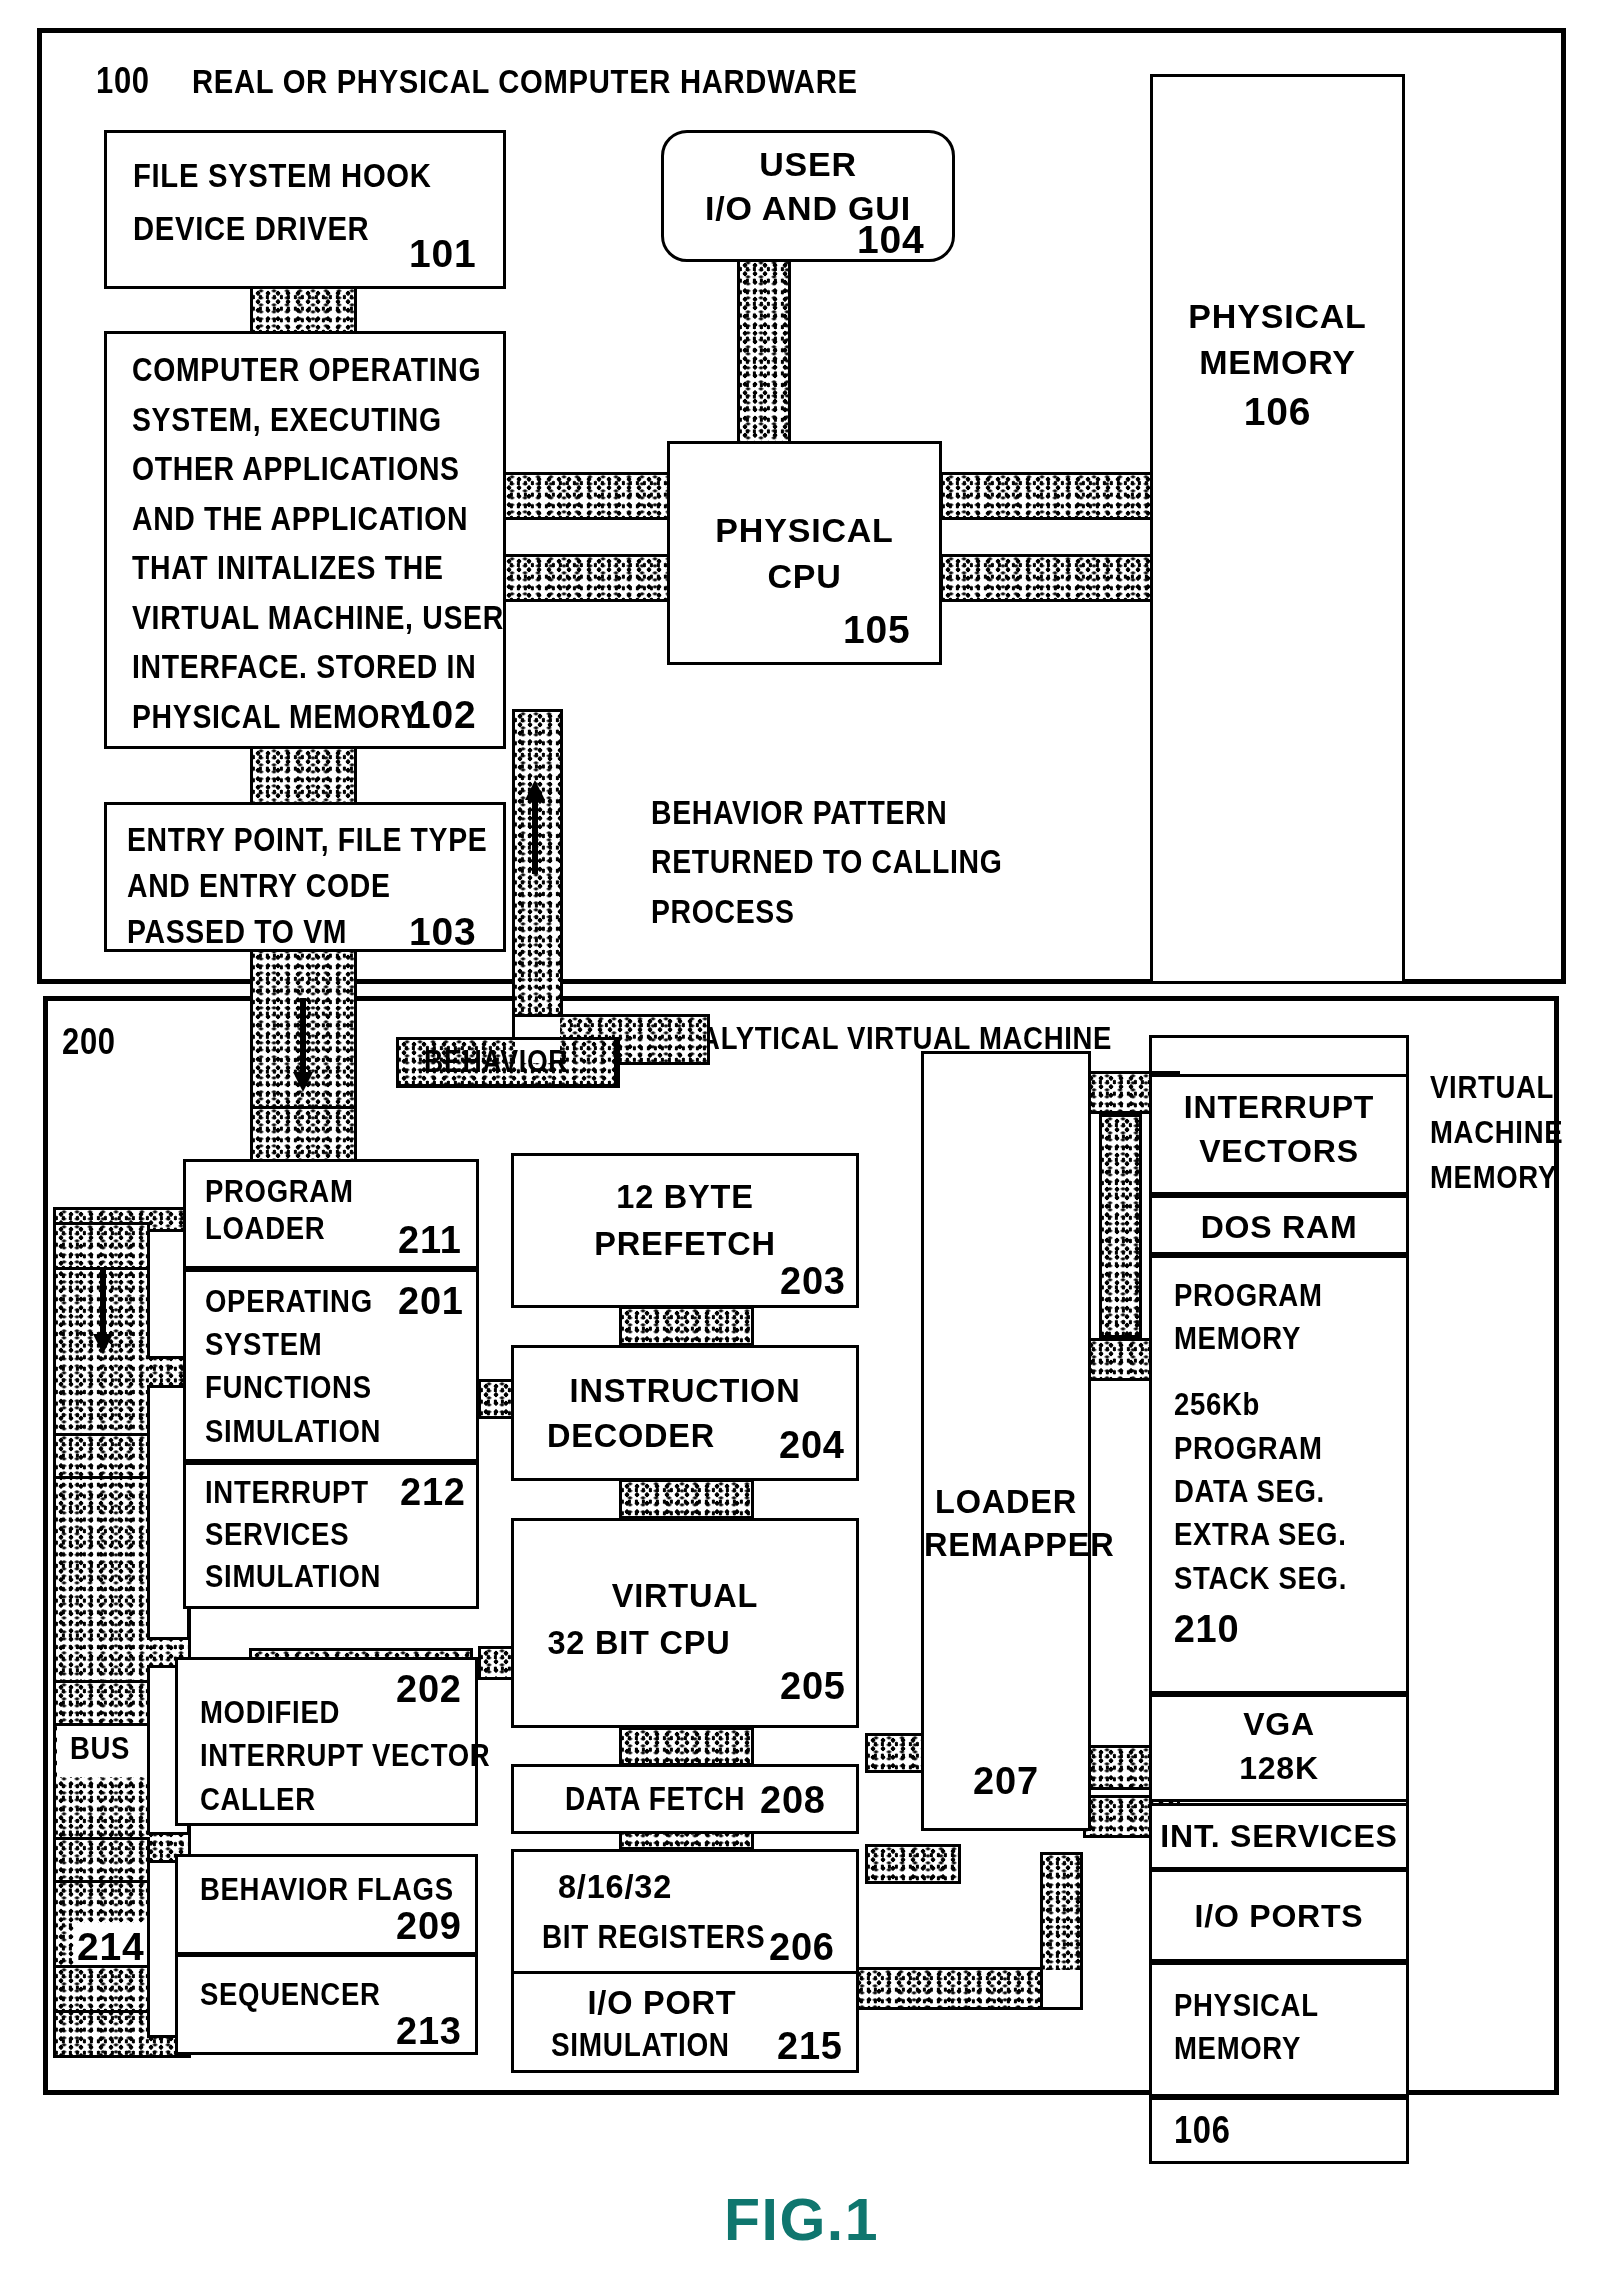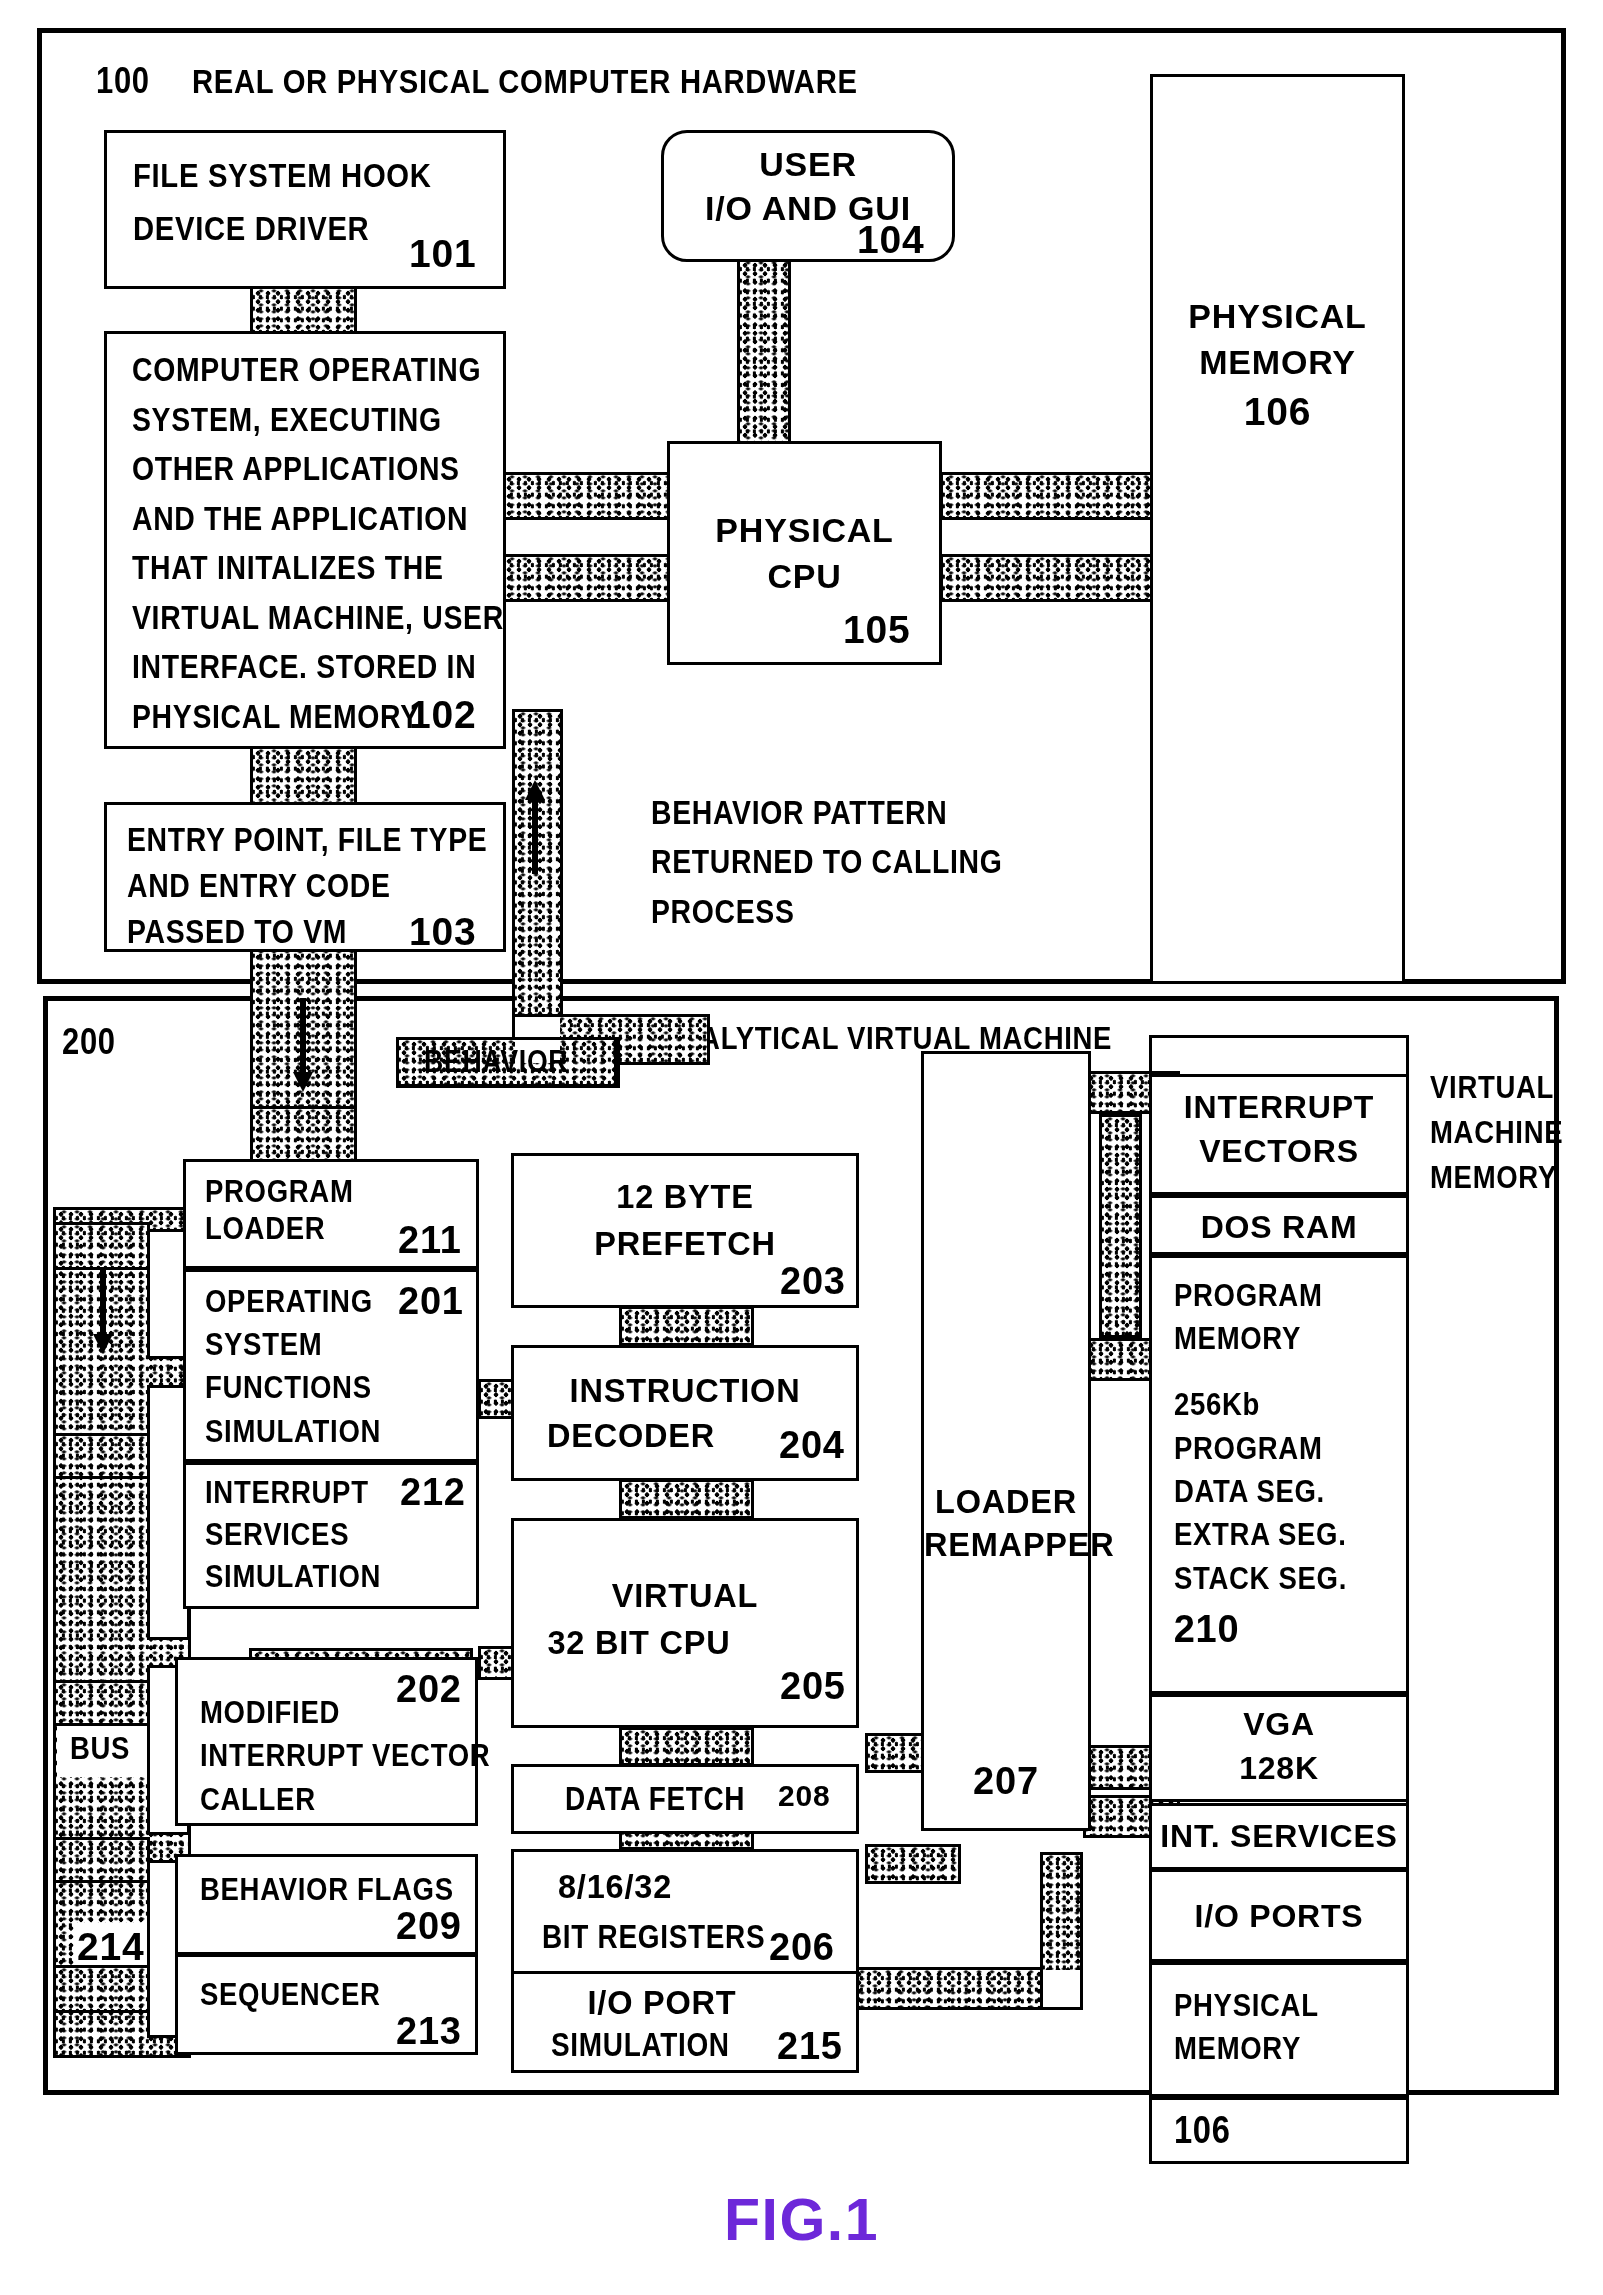--- a/index.html
+++ b/index.html
@@ -73,21 +73,21 @@
     border-left:10px solid transparent;
     border-right:10px solid transparent;
   }
   .arrow.dn{border-top:20px solid #000;}
   .arrow.up{border-bottom:20px solid #000;}
   #figlabel{
     position:absolute;
     width:100%;
     text-align:center;
     font-weight:700;
-    color:#6d28d9;
+    color:#0f766e;
   }
 </style>
 </head>
 <body>
 
 <div id="sheet">
 
   <div class="box thick" style="left:37px;top:28px;width:1529px;height:956px;"></div>
 
   <div class="box thick" style="left:43px;top:996px;width:1516px;height:1099px;"></div>
@@ -269,21 +269,21 @@
   </div>
 
   <div class="box" style="left:511px;top:1518px;width:348px;height:210px;">
     <div class="ctr" style="left:0;top:57px;font-size:32.5px;">VIRTUAL</div>
     <div class="ctr" style="left:-46px;top:104px;font-size:32.5px;">32 BIT CPU</div>
     <div class="num" style="left:266px;top:144px;font-size:38px;">205</div>
   </div>
 
   <div class="box" style="left:511px;top:1764px;width:348px;height:70px;">
     <div class="lbl" style="left:51px;top:14px;font-size:32.5px;">DATA FETCH</div>
-    <div class="num" style="left:264px;top:12.4px;font-size:30px;text-align:center;">208</div>
+    <div class="num" style="left:246px;top:12.4px;font-size:38px;text-align:center;">208</div>
   </div>
 
   <div class="box" style="left:511px;top:1849px;width:348px;height:136px;">
     <div class="ctr" style="left:-70px;top:17px;font-size:32.5px;">8/16/32</div>
     <div class="lbl" style="left:28px;top:67px;font-size:32.5px;">BIT REGISTERS</div>
     <div class="num" style="left:255px;top:74px;font-size:38px;">206</div>
   </div>
 
   <div class="box" style="left:511px;top:1971px;width:348px;height:102px;">
     <div class="ctr" style="left:-23px;top:10.8px;font-size:32.5px;">I/O PORT</div>

